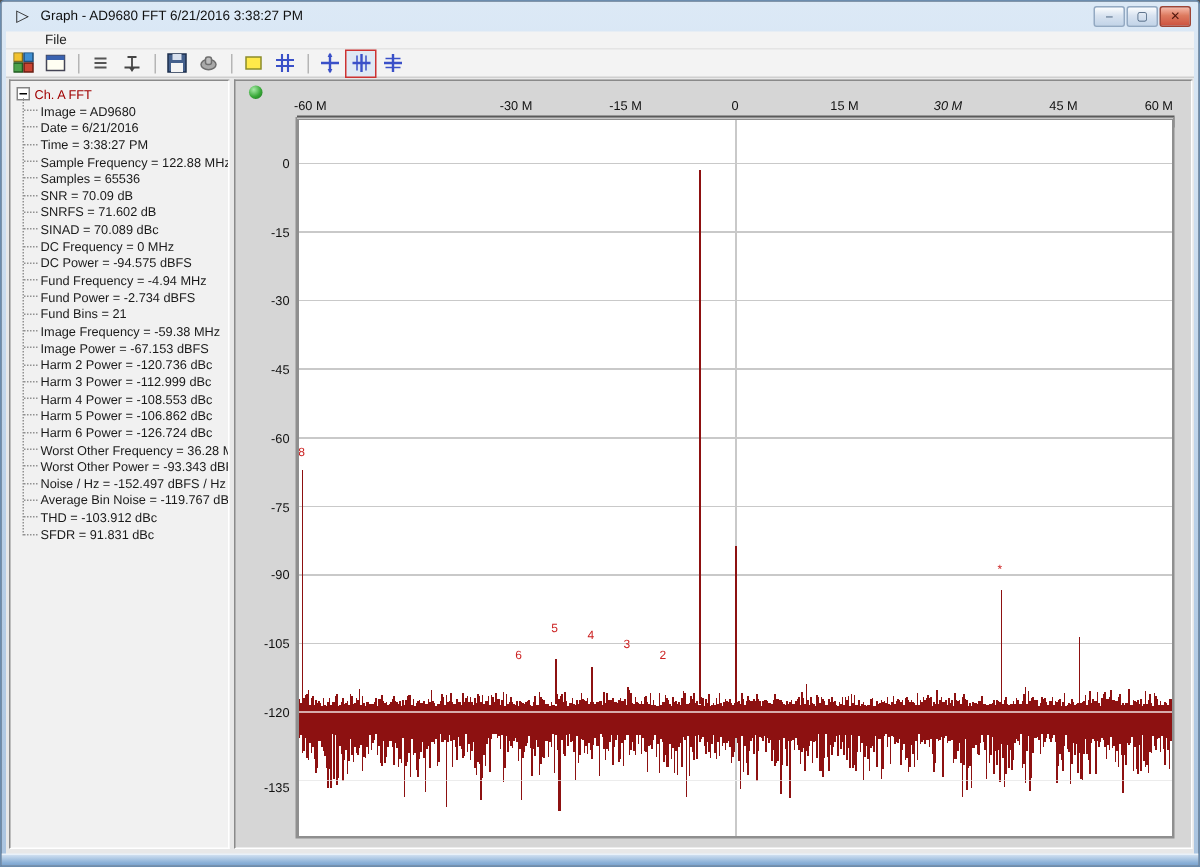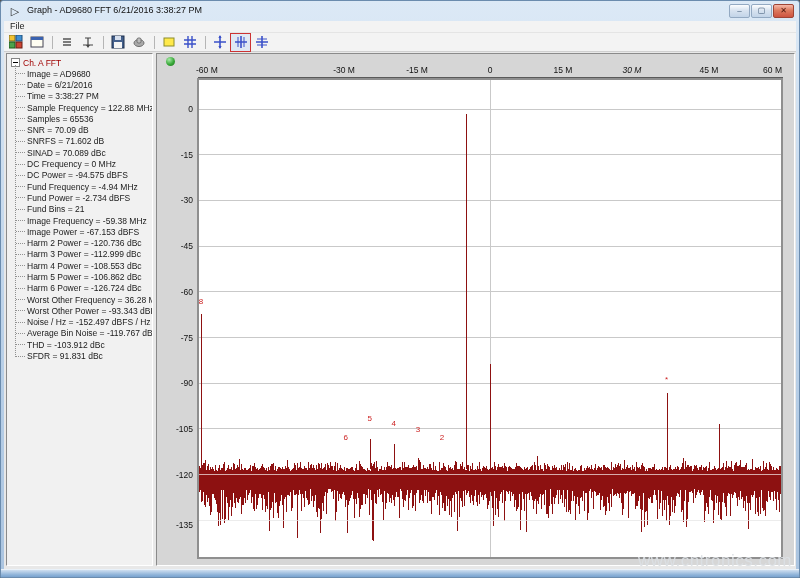--- a/index.html
+++ b/index.html
@@ -18,21 +18,21 @@
   .winbtns { position:absolute; right:5px; top:3px; display:flex; gap:1px; }
   .wbtn { width:21px; height:14px; border:1px solid #93a9c2; border-radius:2px;
     background:linear-gradient(#fcfdfe,#d8e3f0 45%,#c2d4e8);
     font-size:8px; line-height:12px; text-align:center; color:#35506e; }
   .wbtn.close { background:linear-gradient(#f6bcac,#e2english 0); background:linear-gradient(#f6b9a9,#dd7a5f 45%,#cd5340);
     border-color:#9e4435; color:#4f150c; }
 
   
   .chrome { position:absolute; left:3px; right:3px; top:20px; height:31px;
     background:#f3f3f3; border-bottom:1px solid #cfcfcf; }
-  .menubar { height:12px; padding-left:2px; font-size:9px; color:#222;
+  .menubar { height:12px; padding-left:22px; font-size:9px; color:#222;
     display:flex; align-items:flex-start; border-bottom:1px solid #e4e4e4; }
   .menu-item { padding:0 4px; }
   .toolbar { height:18px; display:flex; align-items:center; padding-left:2px; }
   .tbtn { width:19px; height:17px; display:flex; align-items:center;
     justify-content:center; margin-right:2px; }
   .tbtn.selected { outline:1px solid #cc3333; background:#dfe9f4; }
   .tsep { width:1px; height:13px; background:#b5b5b5; margin:0 4px; }
 
   
   .main { position:absolute; left:3px; right:3px; top:51px; height:519px; background:#e8e8e8; }
@@ -351,15 +351,14 @@
             <text x="195.83466666666666" y="346.90935114503816" fill="#cc2222" font-size="8px" text-anchor="middle">4</text>
             <text x="219.876" y="353.00349872773535" fill="#cc2222" font-size="8px" text-anchor="middle">3</text>
             <text x="243.91733333333332" y="360.6211832061069" fill="#cc2222" font-size="8px" text-anchor="middle">2</text>
             <text x="147.752" y="360.6211832061069" fill="#cc2222" font-size="8px" text-anchor="middle">6</text>
             <rect x="0.5" y="0.5" width="583" height="478" fill="none" stroke="#8f8f8f" shape-rendering="crispEdges"></rect>
           </svg></div>
     </div>
 
   </div>
 
-  <div class="watermark">www.cntronics.com</div>
   <div class="bottomstrip"></div>
 </div>
 
 </body></html>

